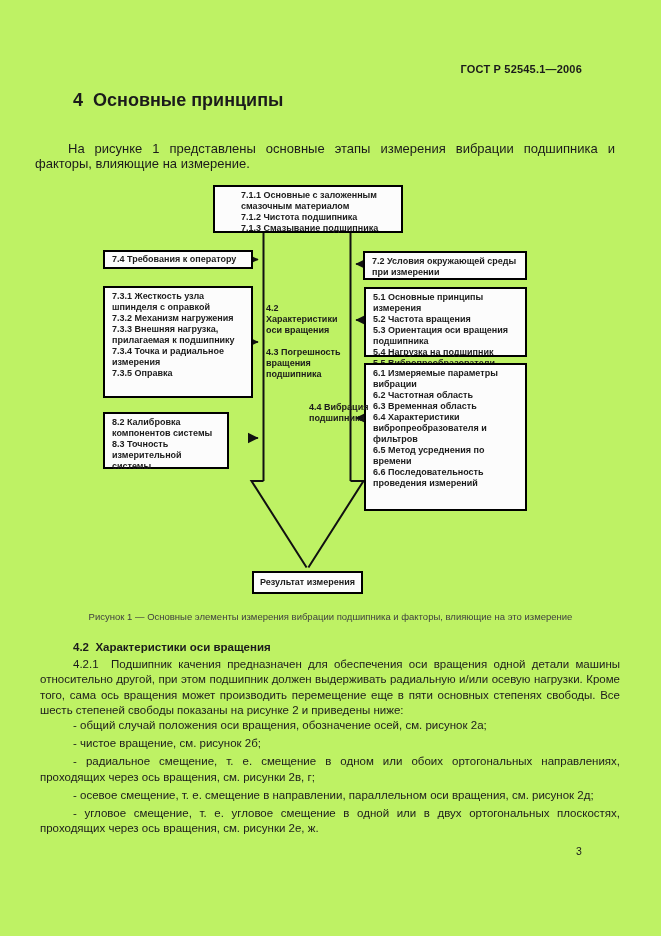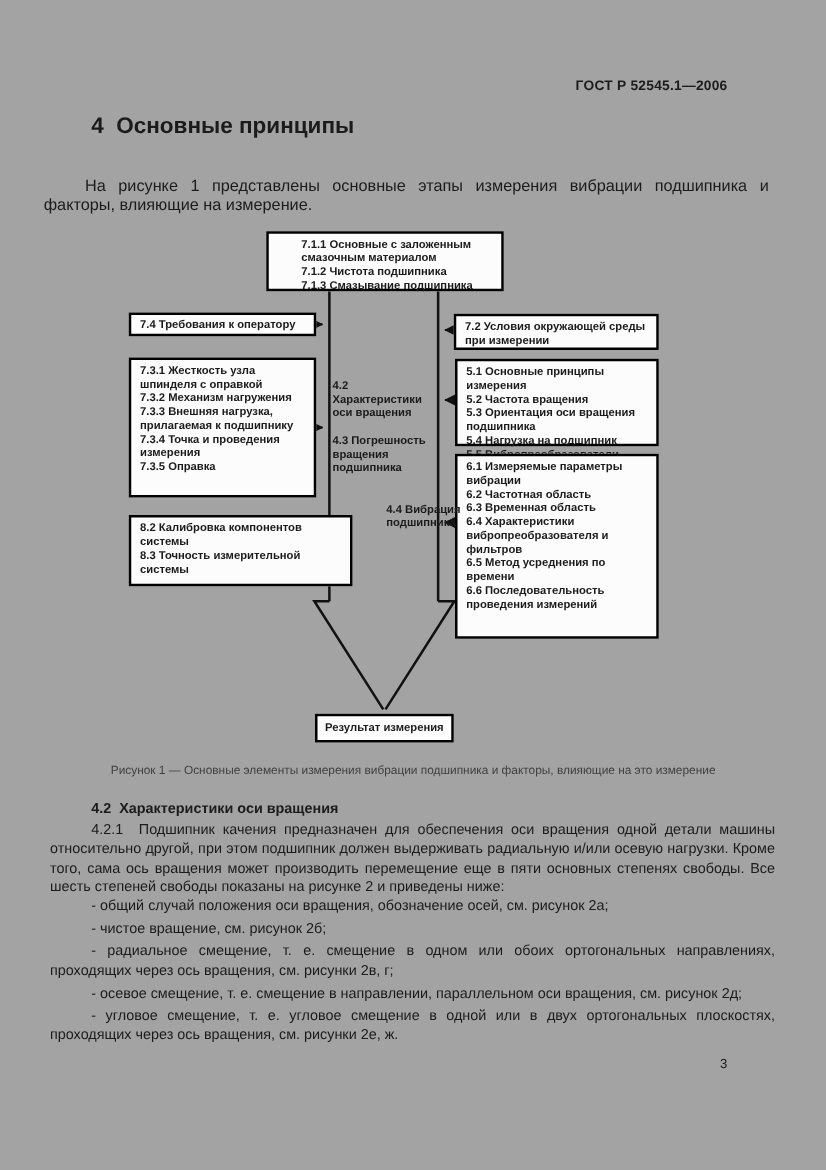--- a/index.html
+++ b/index.html
@@ -1,40 +1,40 @@
 <!DOCTYPE html>
 <html><head>
 <meta charset="utf-8">
 <style>
   html,body{margin:0;padding:0;}
   .page{
     position:relative;
     width:661px;height:936px;
-    background:#a3a3a3;
+    background:#bef264;
     color:#1b1b1b;
     font-family:"Liberation Sans", sans-serif;
     overflow:hidden;
   }
   .doc-code{position:absolute;top:63px;right:79px;font-size:11px;font-weight:bold;letter-spacing:.2px;}
   .h-main{position:absolute;top:90px;left:73px;font-size:18px;font-weight:bold;}
   .h-sub41{position:absolute;top:124px;left:73px;font-size:11.5px;font-weight:bold;}
   .para1{position:absolute;top:141px;left:35px;width:580px;font-size:13px;line-height:15.2px;text-align:justify;text-indent:33px;}
 
   
   .flow-svg{position:absolute;left:0;top:0;width:661px;height:936px;pointer-events:none;}
   .fbox{
     position:absolute;border:2px solid #000;background:#fcfcfc;
     font-weight:bold;font-size:9px;line-height:11px;
     padding:3px 4px 2px 7px;box-sizing:border-box;
   }
   .fbox .li{margin:0;}
   .fbox-prep{left:213px;top:185px;width:190px;height:48px;padding-left:26px;}
   .fbox-op{left:103px;top:250px;width:150px;height:19px;padding-top:2px;}
   .fbox-sp{left:103px;top:286px;width:150px;height:112px;}
-  .fbox-cal{left:103px;top:412px;width:179px;height:57px;}
+  .fbox-cal{left:103px;top:412px;width:126px;height:57px;}
   .fbox-env{left:363px;top:251px;width:164px;height:29px;}
   .fbox-pr{left:364px;top:287px;width:163px;height:70px;}
   .fbox-par{left:364px;top:363px;width:163px;height:148px;}
   .fbox-res{left:252px;top:571px;width:111px;height:23px;display:flex;align-items:center;justify-content:center;padding:0;text-align:center;}
   .center-label{position:absolute;left:266px;width:85px;font-weight:bold;font-size:9px;line-height:11px;}
   .cl-42{top:303px;}
   .cl-43{top:347px;}
   .cl-44{top:402px;margin-left:43px;}
   .caption{position:absolute;top:611px;left:40px;width:581px;text-align:center;font-size:9.5px;color:#3f3f3f;}
 
@@ -79,21 +79,21 @@
       <div class="li">7.1.1 Основные с заложенным смазочным материалом</div>
       <div class="li">7.1.2 Чистота подшипника</div>
       <div class="li">7.1.3 Смазывание подшипника</div>
     </div>
   <div class="fbox fbox-op">7.4 Требования к оператору</div>
   <div class="fbox fbox-env">7.2 Условия окружающей среды при измерении</div>
   <div class="fbox fbox-sp">
       <div class="li">7.3.1 Жесткость узла шпинделя с оправкой</div>
       <div class="li">7.3.2 Механизм нагружения</div>
       <div class="li">7.3.3 Внешняя нагрузка, прилагаемая к подшипнику</div>
-      <div class="li">7.3.4 Точка и проведения измерения</div>
+      <div class="li">7.3.4 Точка и радиальное измерения</div>
       <div class="li">7.3.5 Оправка</div>
     </div>
   <div class="fbox fbox-pr">
       <div class="li">5.1 Основные принципы измерения</div>
       <div class="li">5.2 Частота вращения</div>
       <div class="li">5.3 Ориентация оси вращения подшипника</div>
       <div class="li">5.4 Нагрузка на подшипник</div>
       <div class="li">5.5 Вибропреобразователи</div>
     </div>
   <div class="fbox fbox-par">

